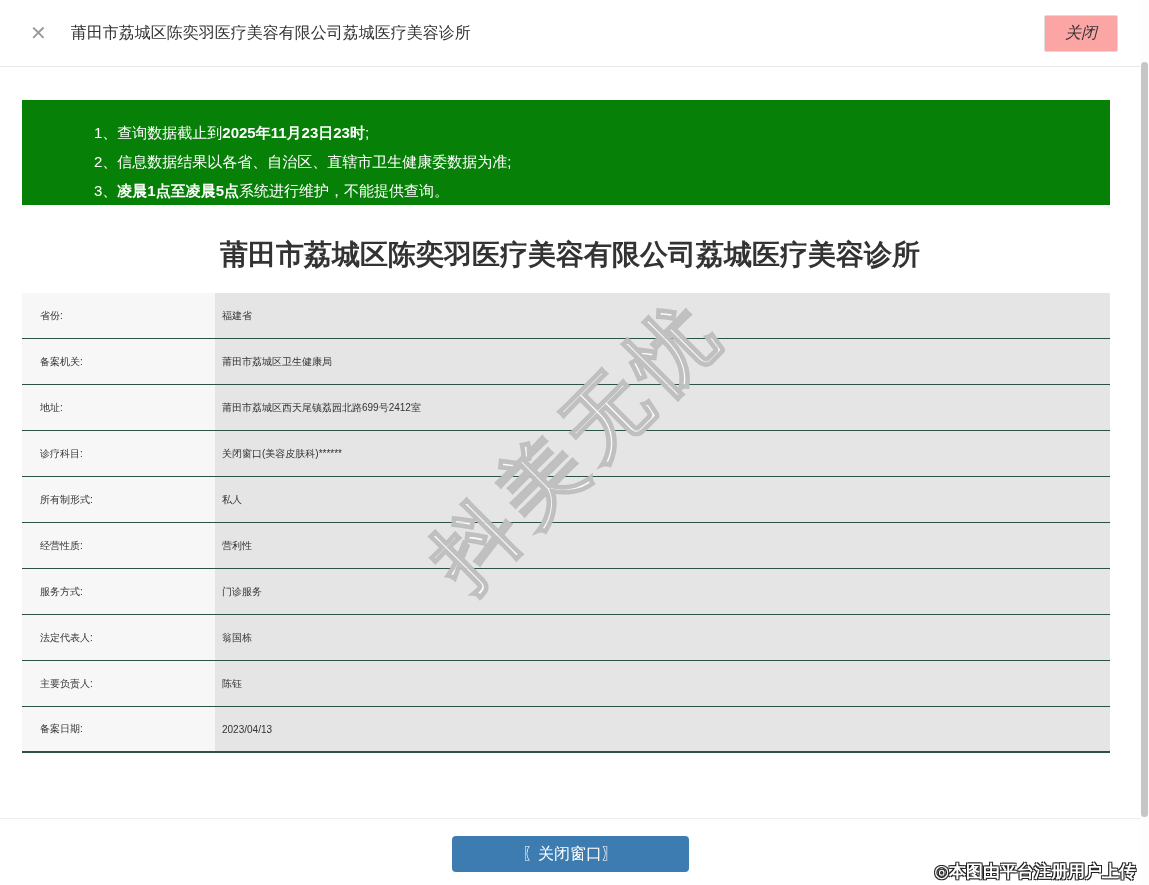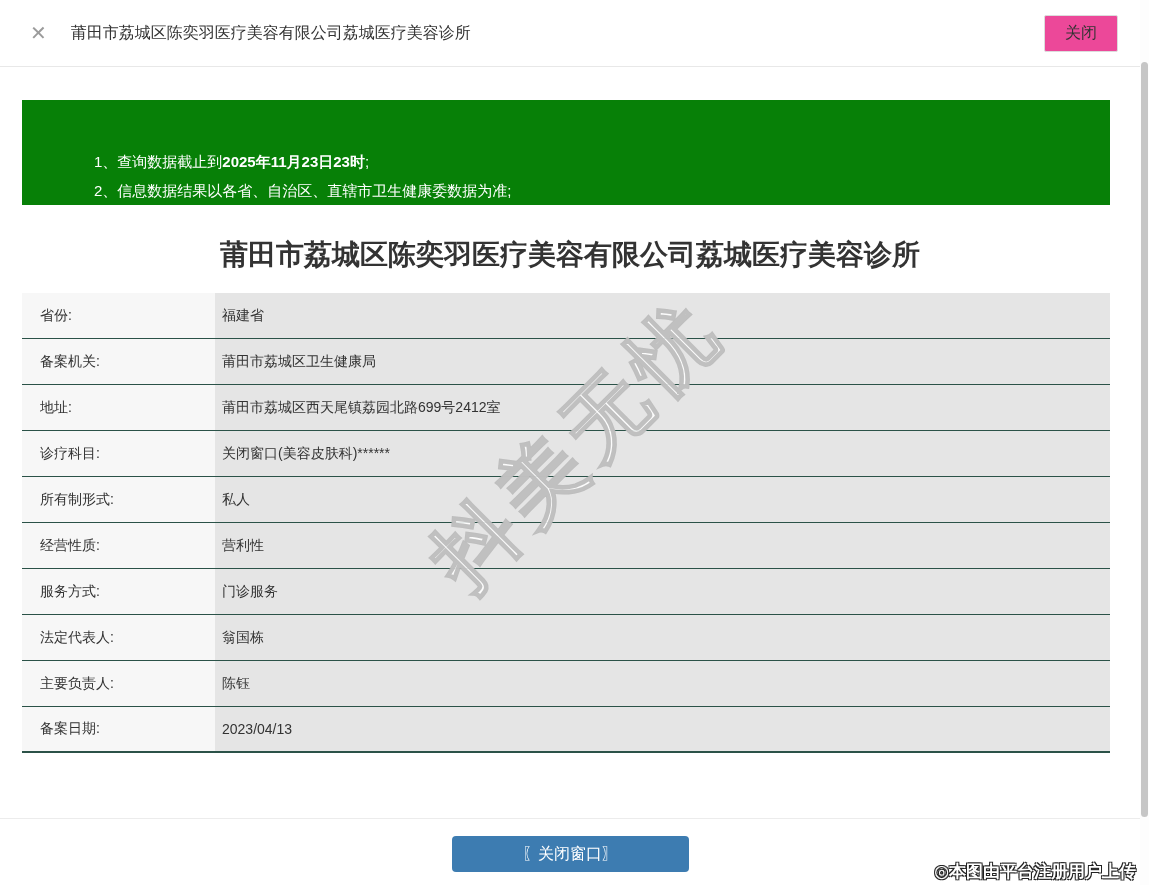--- a/index.html
+++ b/index.html
@@ -26,24 +26,25 @@
     background:#fff;border-bottom:1px solid var(--border-light);
     display:flex;align-items:center;padding:0 0 0 30px;
   }
   .x-icon{
     font-size:20px;color:var(--muted);cursor:pointer;line-height:1;
     margin-right:24px;
   }
   .topbar-title{font-size:16px;color:var(--text);}
   .close-top-btn{
     position:absolute;top:15px;right:31px;width:74px;height:37px;
-    background:#ec4899;border:1px solid #dcdcdc;border-radius:2px;
+    background:#fca5a5;border:1px solid #dcdcdc;border-radius:2px;
     font-size:16px;color:var(--text);cursor:pointer;
     display:flex;align-items:center;justify-content:center;
     font-family:inherit;
+    font-style:italic;
   }
   
   .notice{
     position:absolute;top:100px;left:22px;width:1088px;height:105px;
     background:var(--green);color:#fff;
     display:flex;flex-direction:column;justify-content:flex-end;
     padding-left:72px;font-size:15px;line-height:29px;
   }
   .notice b{font-weight:bold;}
   
@@ -51,21 +52,21 @@
     position:absolute;top:236px;left:0;right:9px;
     text-align:center;font-size:28px;font-weight:bold;color:var(--text);
   }
   
   .info-table{
     position:absolute;top:293px;left:22px;width:1088px;
   }
   .row{
     display:flex;height:46px;align-items:stretch;
     border-bottom:1px solid var(--line);
-    font-size:14px;
+    font-size:10px;
   }
   .row:last-child{border-bottom-width:2px;}
   .cell-label{
     width:193px;background:var(--label-bg);
     display:flex;align-items:center;padding-left:18px;flex-shrink:0;
   }
   .cell-value{
     display:flex;align-items:center;padding-left:7px;flex-grow:1;background:#e5e5e5;
   }
   
@@ -110,20 +111,21 @@
 
 <div class="topbar">
   <span class="x-icon">✕</span>
   <span class="topbar-title">莆田市荔城区陈奕羽医疗美容有限公司荔城医疗美容诊所</span>
 </div>
 <button class="close-top-btn">关闭</button>
 
 <div class="notice">
   <div><span>1、查询数据截止到</span><b>2025年11月23日23时</b><span>;</span></div>
   <div><span>2、信息数据结果以各省、自治区、直辖市卫生健康委数据为准;</span><b></b><span></span></div>
+  <div><span>3、</span><b>凌晨1点至凌晨5点</b><span>系统进行维护，不能提供查询。</span></div>
 </div>
 
 <h1 class="main-title">莆田市荔城区陈奕羽医疗美容有限公司荔城医疗美容诊所</h1>
 
 <div class="info-table">
   <div class="row">
     <div class="cell-label">省份:</div>
     <div class="cell-value">福建省</div>
   </div>
   <div class="row">

